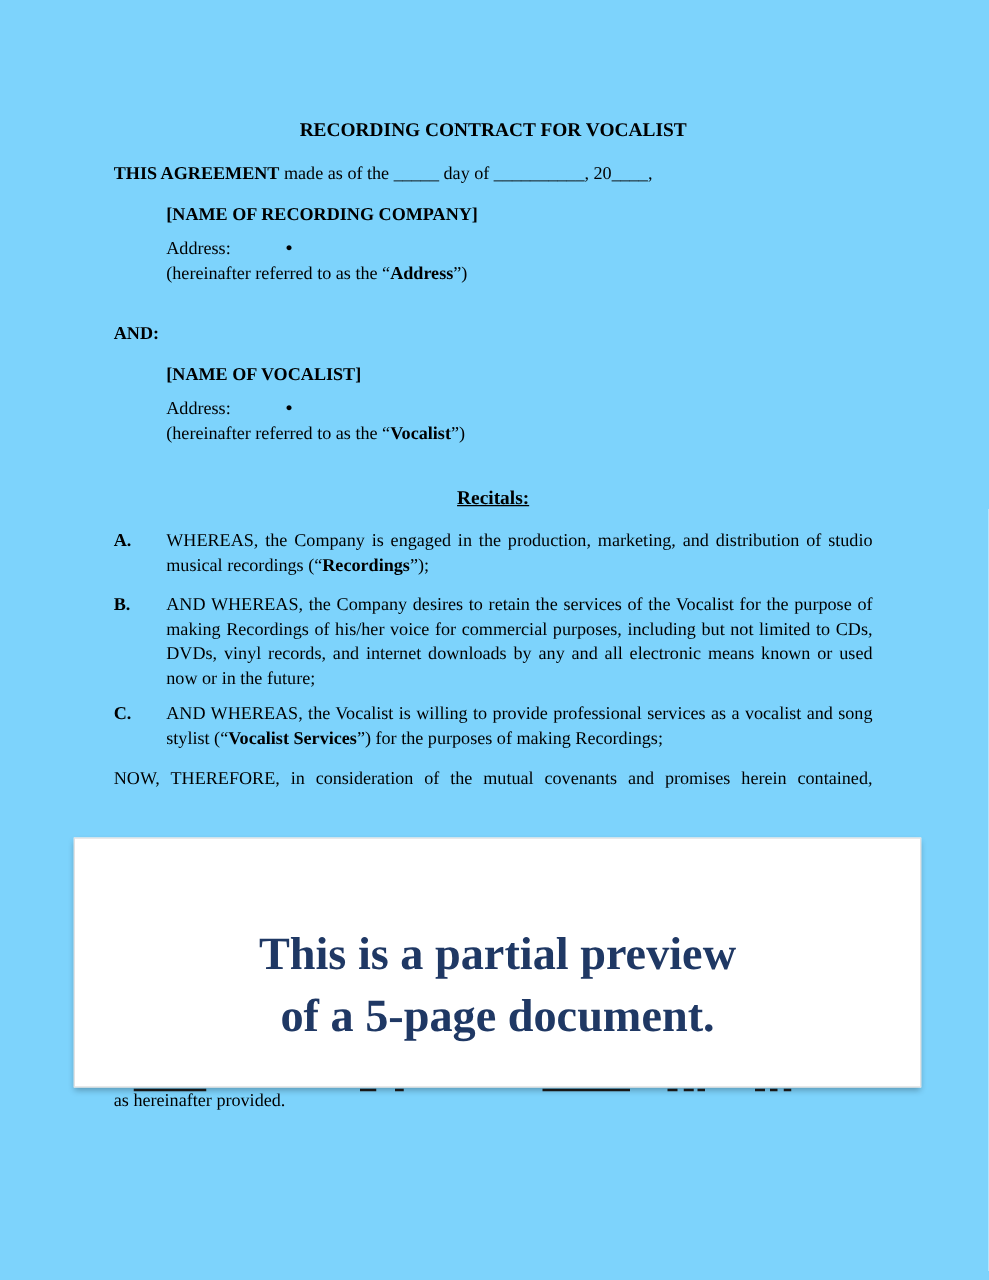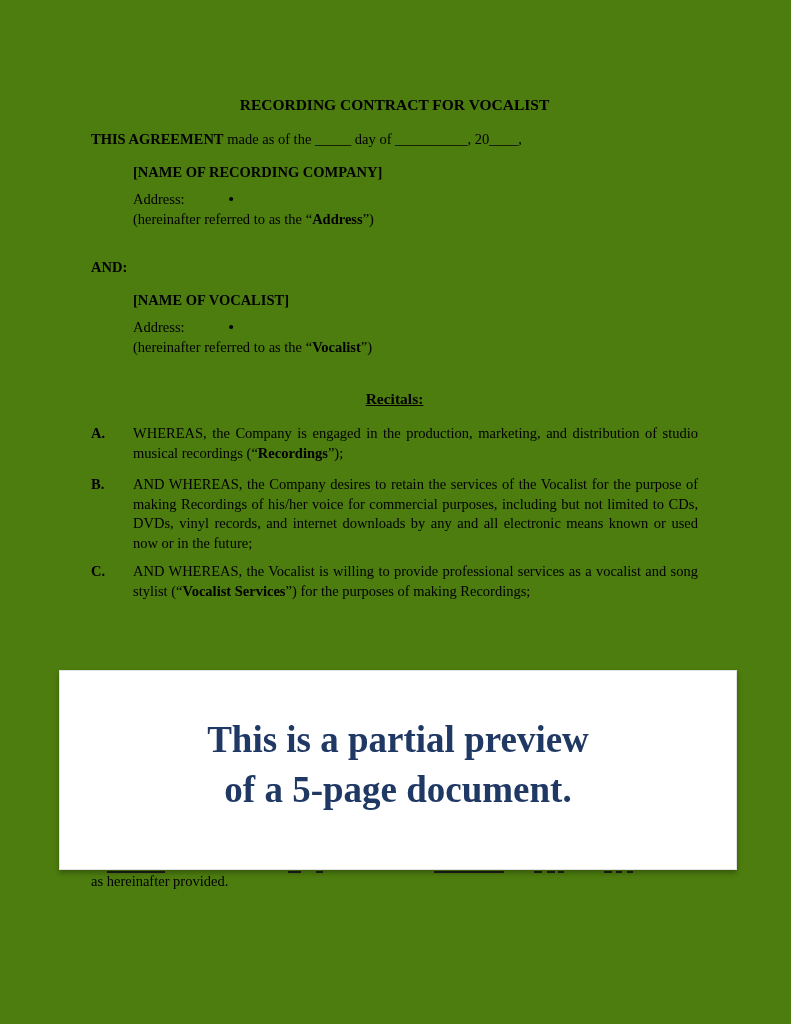--- a/index.html
+++ b/index.html
@@ -1,20 +1,20 @@
 <!DOCTYPE html>
 <html><head>
 <meta charset="utf-8">
 <style>
   html, body { margin: 0; padding: 0; background: #ffffff; }
   .page {
     position: relative;
     width: 791px;
     height: 1024px;
-    background: #4d7c0f;
+    background: #7dd3fc;
     overflow: hidden;
     font-family: "Liberation Serif", "DejaVu Serif", serif;
     font-size: 14.5px;
     line-height: 19.5px;
     color: #000000;
   }
   .content { position: absolute; left: 91px; top: 0; width: 607px; }
   p { margin: 0; }
   b { font-weight: bold; }
 
@@ -53,21 +53,21 @@
 
   .overlay {
     position: absolute; left: 59px; top: 670px;
     width: 678px; height: 200px;
     box-sizing: border-box;
     background: #ffffff;
     border: 1px solid #e2e2e2;
     box-shadow: 0 3px 5px rgba(0,0,0,0.28);
     z-index: 10;
     text-align: center;
-    padding-top: 44px;
+    padding-top: 68px;
     font-weight: bold;
     font-size: 37px; line-height: 50px;
     color: #1f3864;
   }
 </style>
 </head>
 <body>
 
 <div class="page">
   <div class="content">
@@ -101,20 +101,21 @@
     <div class="recital rec-b">
       <span class="rec-label">B.</span>
       <div class="rec-text"><span>AND WHEREAS, the Company desires to retain the services of the Vocalist for the purpose of making Recordings of his/her voice for commercial purposes, including but not limited to CDs, DVDs, vinyl records, and internet downloads by any and all electronic means known or used now or in the future;</span><b></b><span></span></div>
     </div>
 
     <div class="recital rec-c">
       <span class="rec-label">C.</span>
       <div class="rec-text"><span>AND WHEREAS, the Vocalist is willing to provide professional services as a vocalist and song stylist (“</span><b>Vocalist Services</b><span>”) for the purposes of making Recordings;</span></div>
     </div>
 
+    <p class="now-line">NOW, THEREFORE, in consideration of the mutual covenants and promises herein contained,</p>
 
   </div>
 
   <div class="frags">
     <i style="left:107px;width:58px"></i>
     <i style="left:288px;width:13px"></i>
     <i style="left:316px;width:7px"></i>
     <i style="left:434px;width:70px"></i>
     <i style="left:534px;width:8px"></i>
     <i style="left:547px;width:8px"></i>

